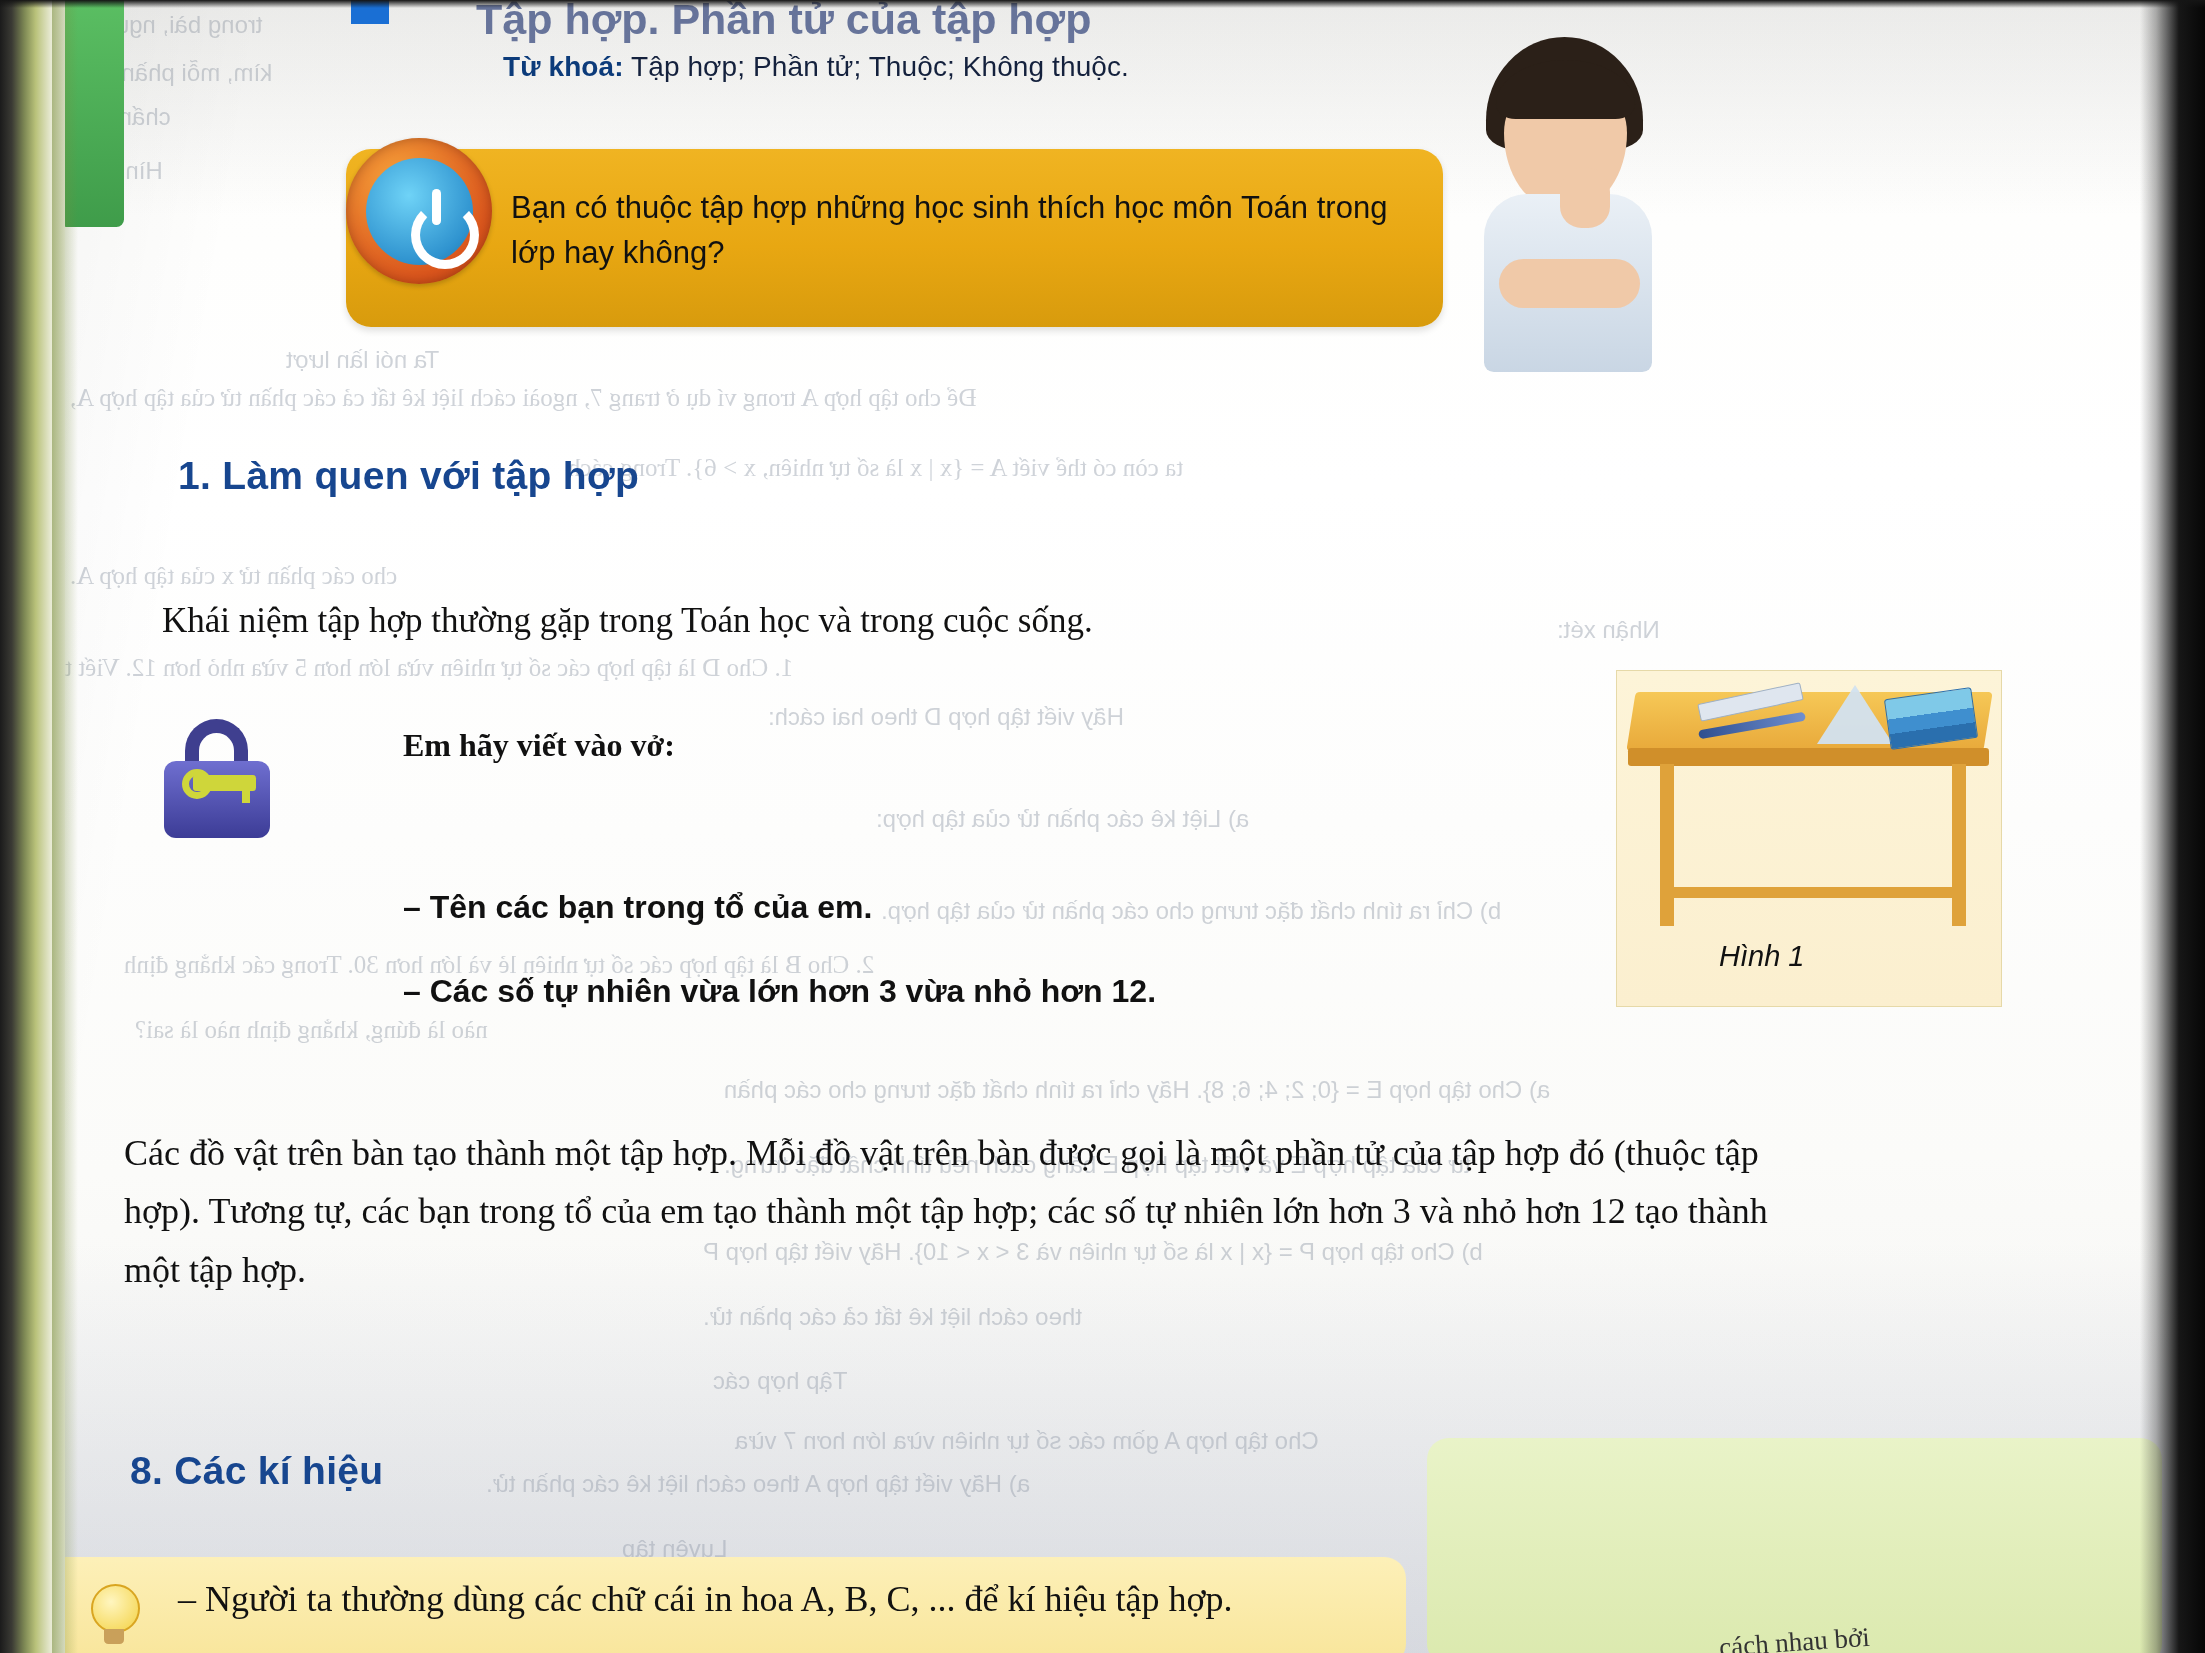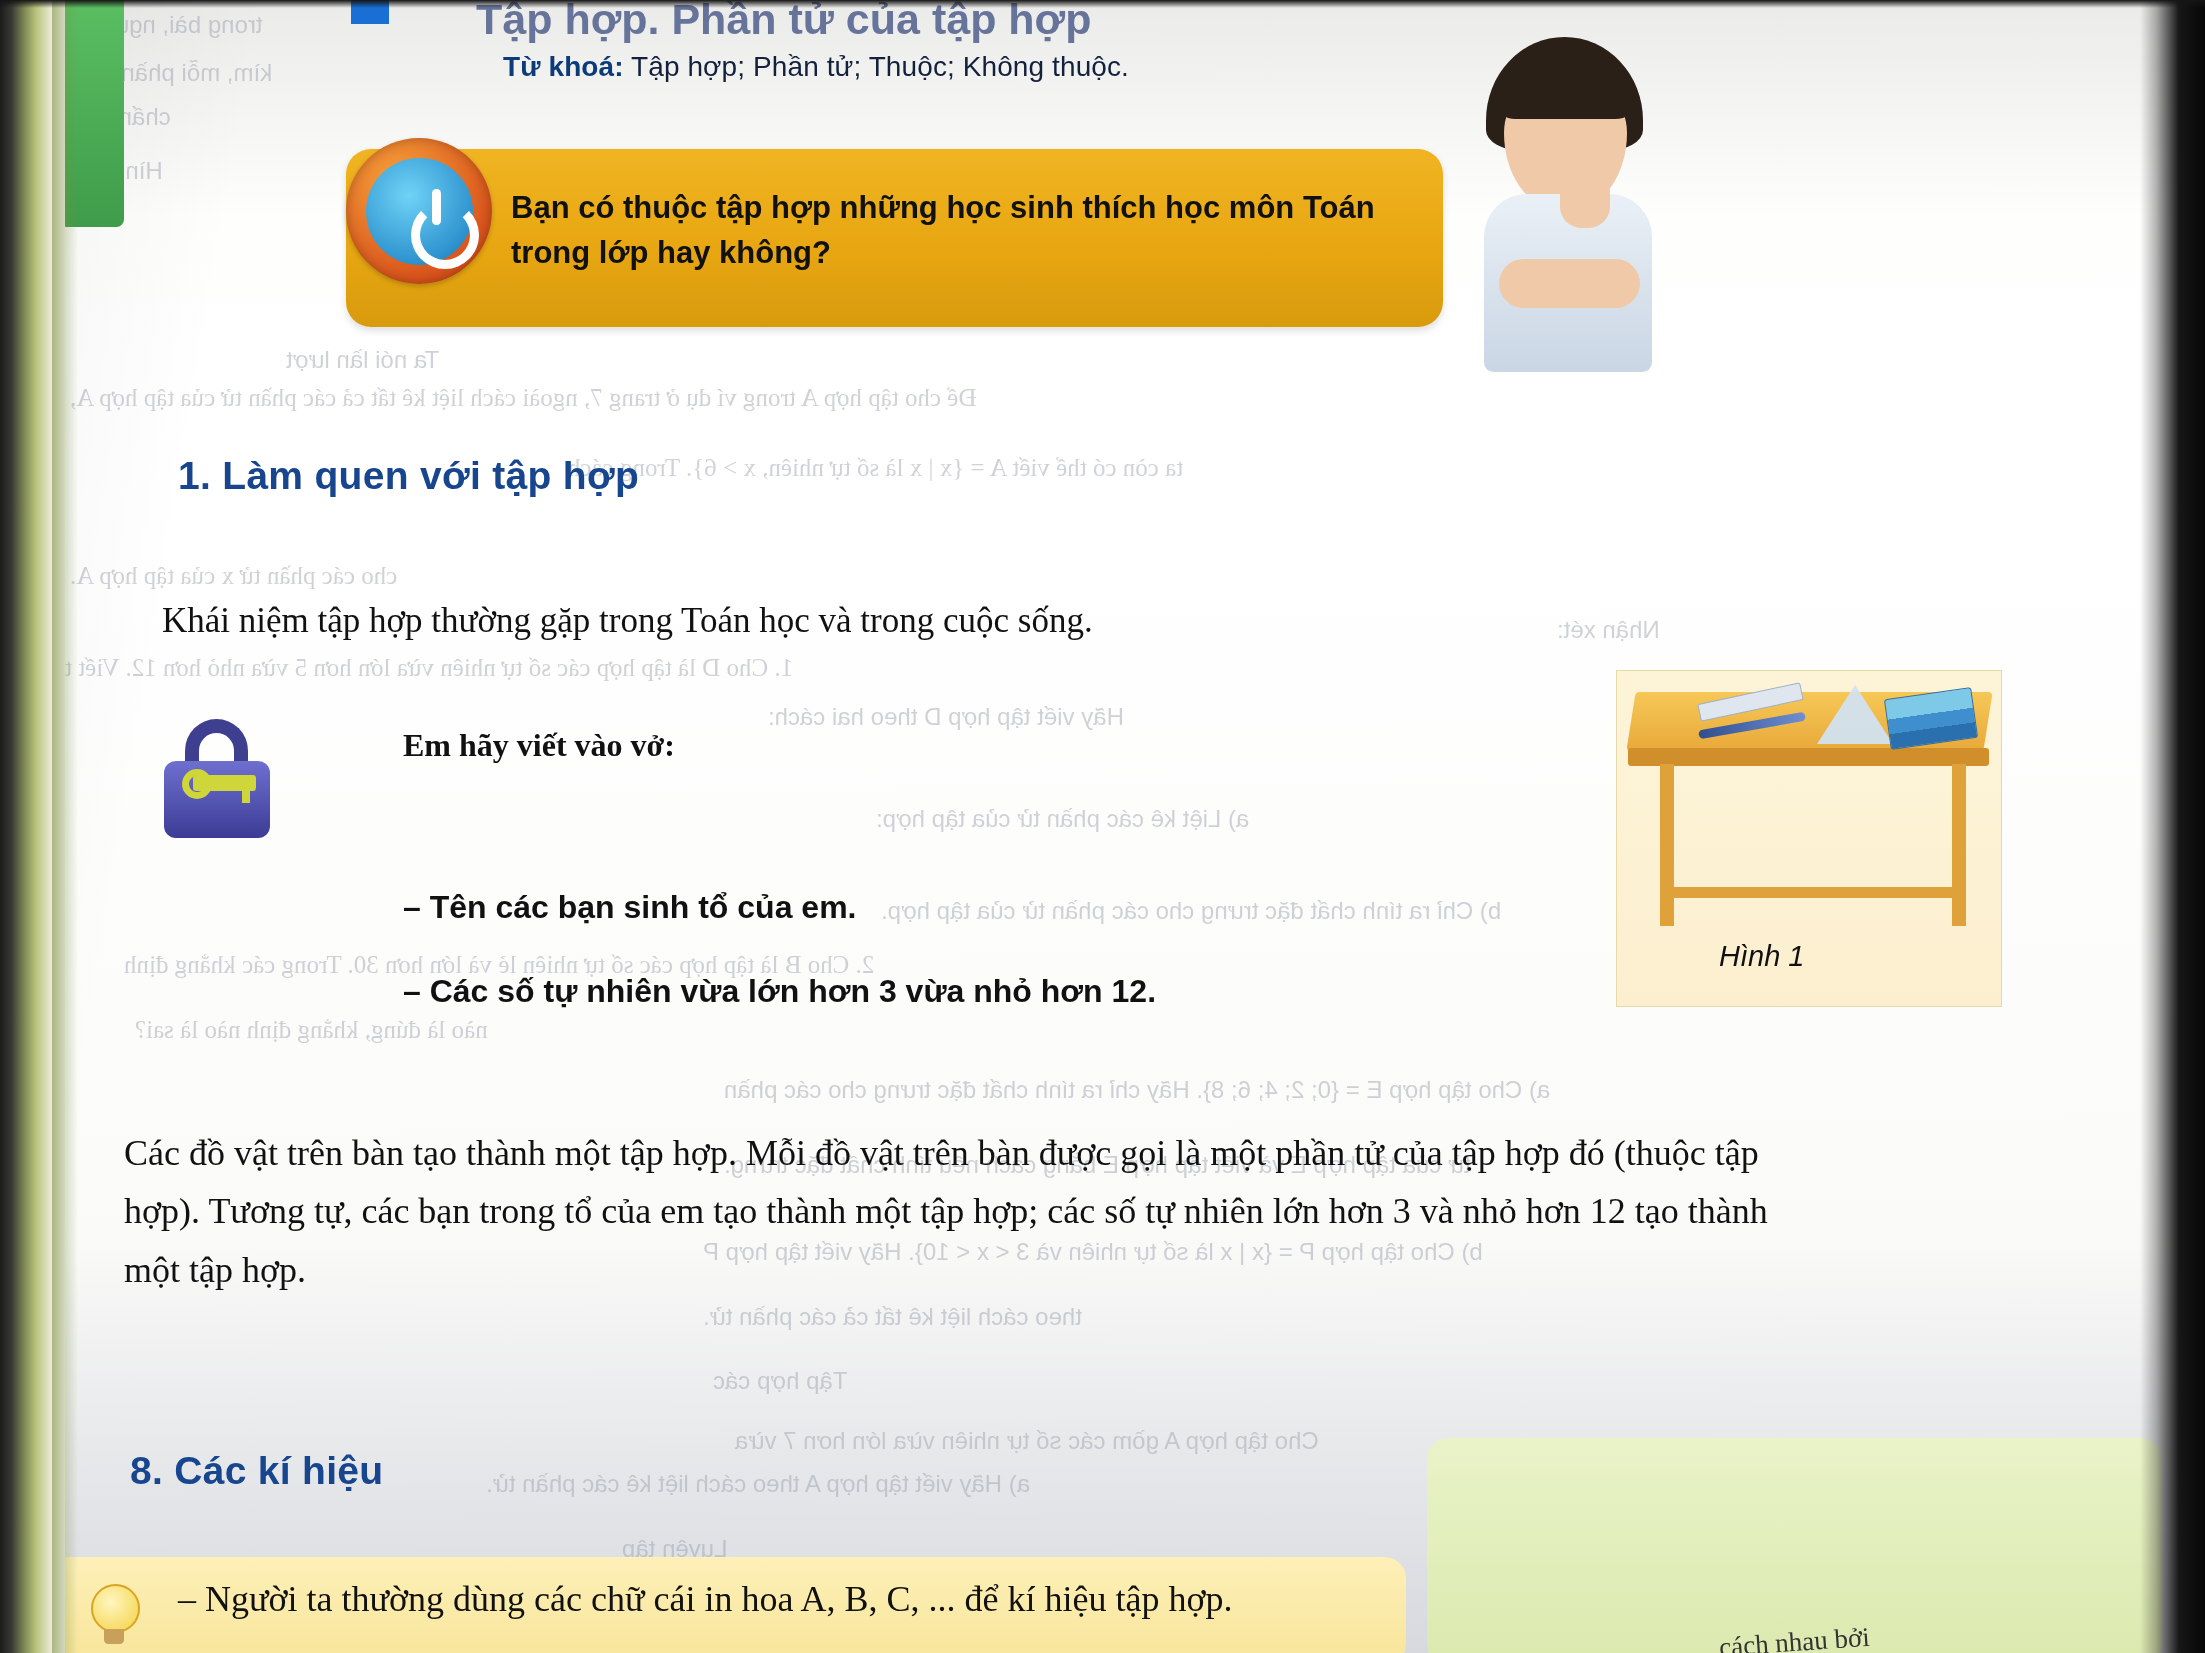--- a/index.html
+++ b/index.html
@@ -109,21 +109,21 @@
     border-radius: 25px;
     box-shadow: 0 3.2px 7.6px rgba(0,0,0,0.12);
   }
   #callout-text {
     position: absolute;
     left: 511px; top: 186px;
     width: 908px;
     font-size: 31px;
     line-height: 1.45;
     color: #111;
-    font-weight: 700;
+    font-weight: 400;
   }
   
   #power-icon {
     position: absolute;
     left: 346px; top: 138px;
     width: 146px; height: 146px;
     border-radius: 50%;
     background: radial-gradient(circle at 35% 30%, #f6a23a, #d9541c 70%, #b63c12 100%);
     box-shadow: inset 0 0 12px rgba(0,0,0,0.25), 0 2.2px 5.4px rgba(0,0,0,0.2);
   }
@@ -494,21 +494,21 @@
 
   <div id="lock">
     <div class="shackle"></div>
     <div class="body"></div>
     <div class="keyhead"></div>
     <div class="key"></div>
     <div class="tooth"></div>
   </div>
 
   <div class="task" id="task-title">Em hãy viết vào vở:</div>
-  <div class="task" id="task-2">– Tên các bạn sinh tổ của em.</div>
+  <div class="task" id="task-2">– Tên các bạn trong tổ của em.</div>
   <div class="task" id="task-3">– Các số tự nhiên vừa lớn hơn 3 vừa nhỏ hơn 12.</div>
 
   <div id="figure">
     <div id="desk-top"></div>
     <div id="desk-edge"></div>
     <div class="leg" id="leg1"></div>
     <div class="leg" id="leg2"></div>
     <div id="rail"></div>
     <div id="ruler"></div>
     <div id="pen"></div>

